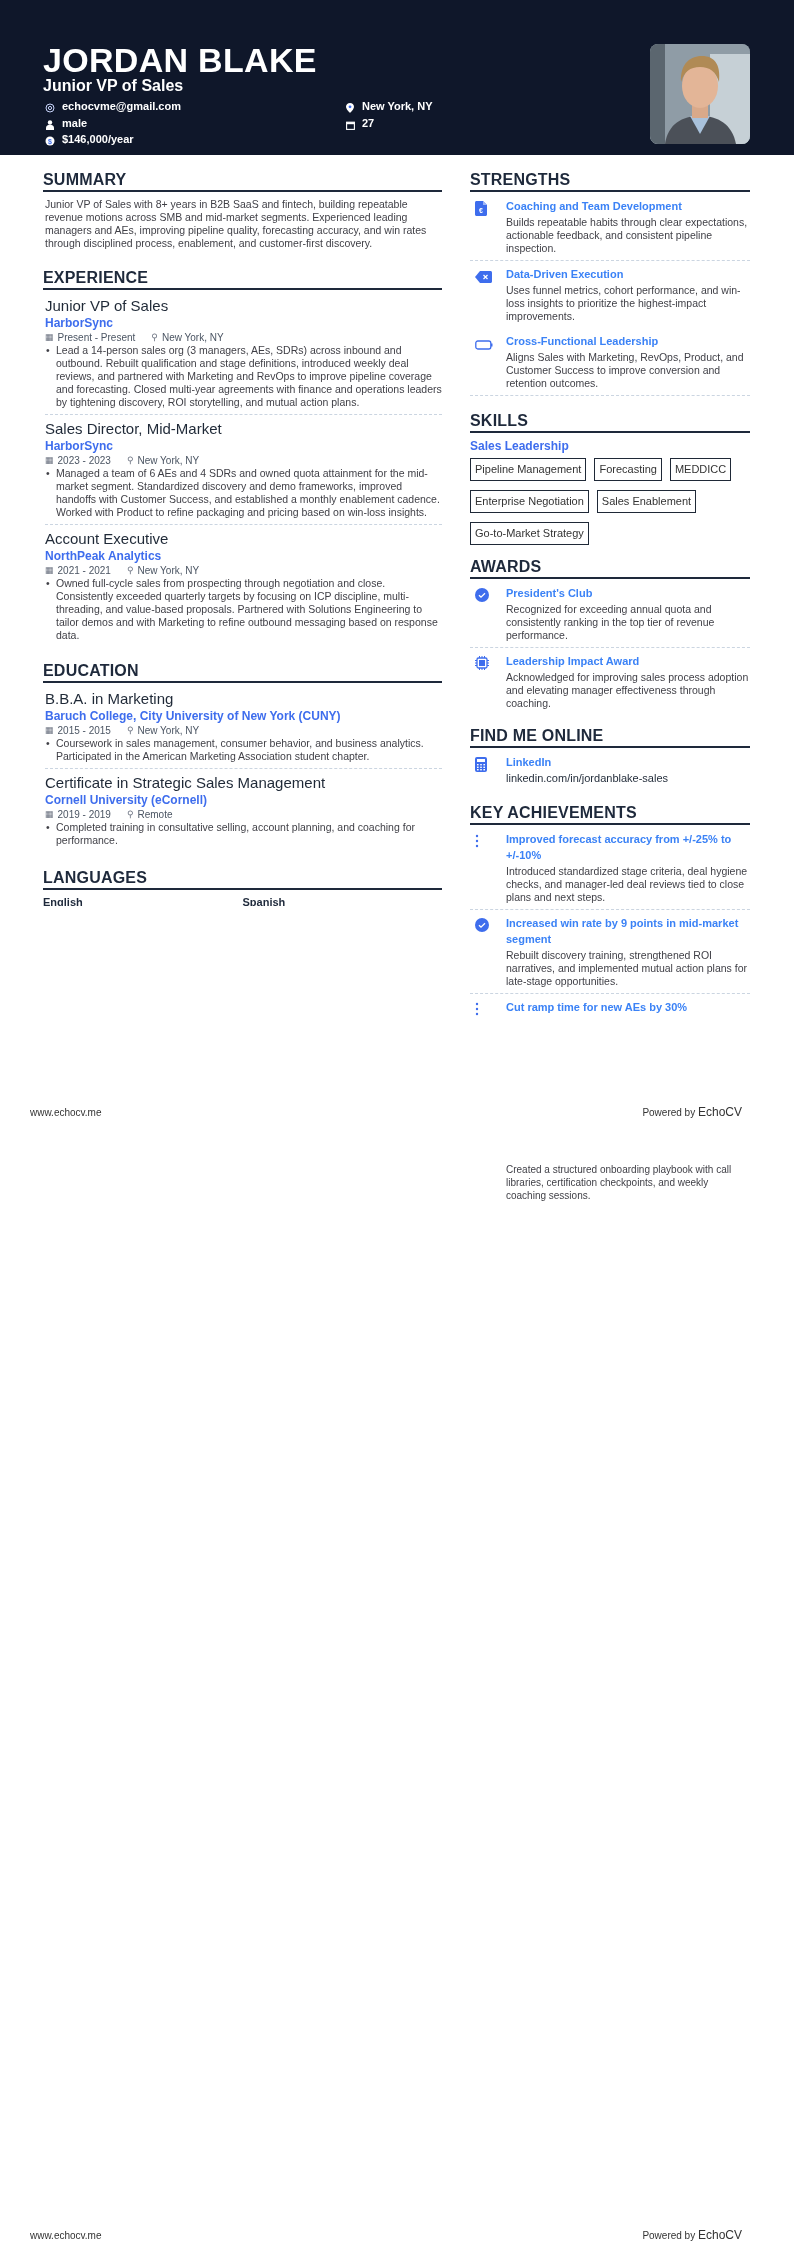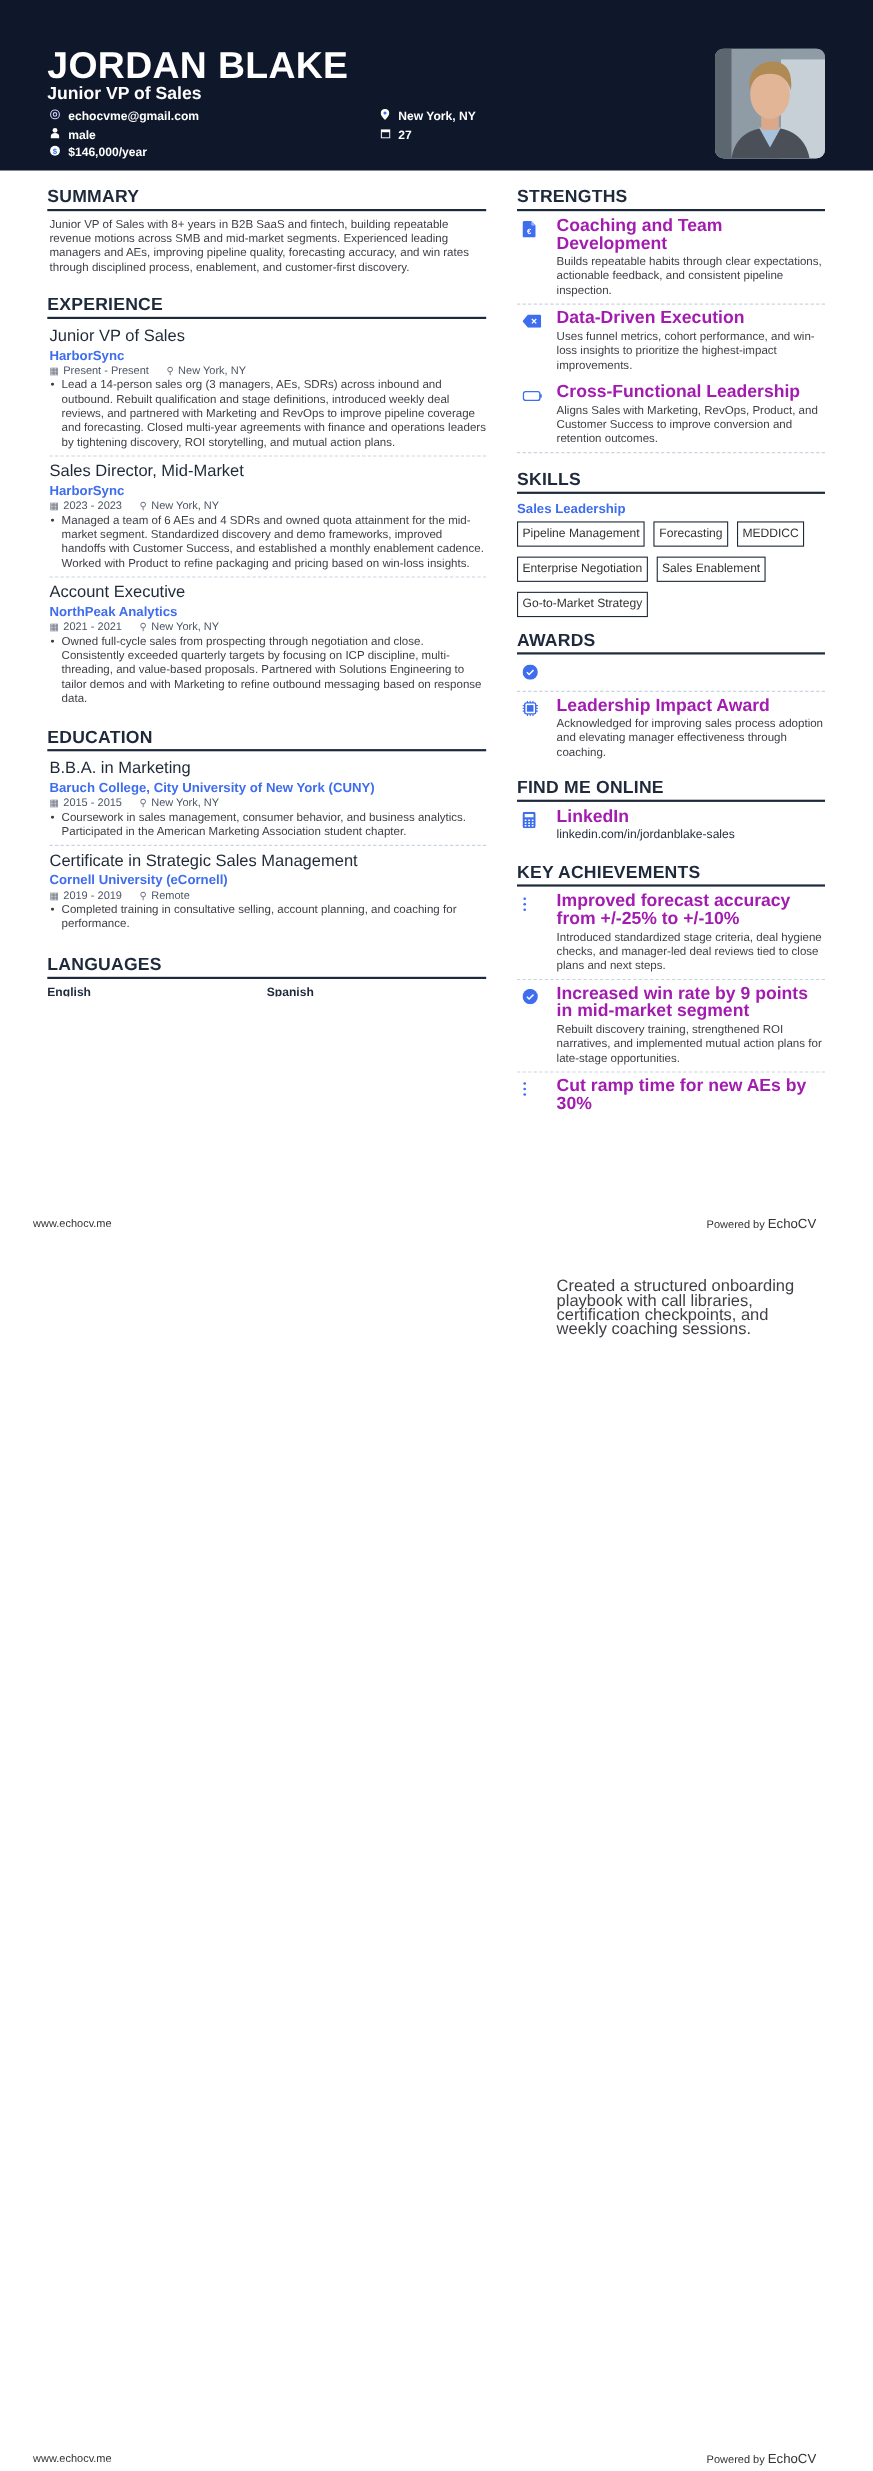--- a/index.html
+++ b/index.html
@@ -1,47 +1,47 @@
 <!DOCTYPE html>
 <html><head>
 <meta charset="utf-8">
 <style>
 *{box-sizing:border-box;margin:0;padding:0}
 html,body{width:794px;height:2246px;background:#fff;font-family:"Liberation Sans",sans-serif;color:#1f2937;position:relative;overflow:hidden}
 .header{position:absolute;left:0;top:0;width:794px;height:155px;background:#0f172a;color:#fff}
 .name{position:absolute;left:43px;top:42px;font-size:34px;font-weight:700;letter-spacing:0.3px;line-height:36px}
 .title{position:absolute;left:43px;top:76px;font-size:16px;font-weight:700;line-height:20px}
-.contact{position:absolute;font-size:11px;font-weight:700;line-height:14px;display:flex;align-items:flex-start}
+.contact{position:absolute;font-size:11px;font-weight:700;line-height:14px;display:flex;align-items:flex-end}
 .contact .ic{width:10px;height:10px;margin-right:7px;display:inline-flex;align-items:center;justify-content:center}
 .photo{position:absolute;left:650px;top:44px;width:100px;height:100px;border-radius:8px;overflow:hidden;background:linear-gradient(160deg,#4a5560 0%,#8a98a4 40%,#c9d3da 100%)}
 .col-left{position:absolute;left:43px;top:170px;width:399px}
 .col-right{position:absolute;left:470px;top:170px;width:280px}
 .sec-h{font-size:16px;font-weight:700;color:#1e293b;padding-bottom:0;border-bottom:2.5px solid #1e293b;margin-bottom:6px;line-height:20px;letter-spacing:0.2px}
 .summary{font-size:10.5px;line-height:13px;color:#3f3f46;margin-left:2px;margin-bottom:18px}
 .entry{padding-bottom:5px;margin-bottom:4px;border-bottom:1px dashed #cbd5e1;margin-left:2px}
 .entry:last-child{border-bottom:none}
 .e-role{font-size:15px;line-height:19px;color:#1f2937}
 .e-org{font-size:12px;font-weight:700;color:#3e6ded;line-height:16px}
 .e-meta{font-size:10px;color:#4b5563;display:flex;align-items:center;line-height:13px}
 .e-meta .ic{margin-right:4px;font-size:9px;color:#6b7280}
 .e-meta .gap{width:16px}
 .bullet{font-size:10.5px;line-height:13px;color:#3f3f46;padding-left:11px;position:relative}
 .bullet::before{content:"•";position:absolute;left:1px;top:0}
 .r-item{display:flex;padding-bottom:5px;margin-bottom:5px;border-bottom:1px dashed #cbd5e1}
 .r-item.last{border-bottom:none}
 .r-icon{width:36px;flex:none;padding-left:5px;padding-top:3px}
 .r-body{flex:1}
-.r-title{font-size:16px;font-weight:700;color:#a21caf;line-height:16px}
+.r-title{font-size:11px;font-weight:700;color:#3b82f6;line-height:16px}
 .r-desc{font-size:10.5px;line-height:13px;color:#3f3f46;margin-top:2px}
 .skill-cat{font-size:12px;font-weight:700;color:#3e6ded;margin-bottom:4px;line-height:15px}
 .chips{display:flex;flex-wrap:wrap;gap:9px 8px;margin-bottom:12px}
 .chip{border:1.5px solid #1f2937;padding:3px 4px;font-size:11px;font-weight:400;color:#333;line-height:15px}
 .footer{position:absolute;left:30px;font-size:10px;color:#333;width:712px;display:flex;justify-content:space-between;align-items:center}
 .footer .brand{font-size:12px;color:#333}
-.overflow{position:absolute;left:506px;top:1163px;width:240px;font-size:15px;line-height:13px;color:#3f3f46}
+.overflow{position:absolute;left:506px;top:1163px;width:240px;font-size:10px;line-height:13px;color:#3f3f46}
 .lang-row{display:flex;height:12px;overflow:hidden;font-size:11px;font-weight:700;color:#1e293b}
 .lang-row span{width:205px;line-height:16px}
 </style>
 </head>
 <body>
 
 <div class="header">
   <div class="name">JORDAN BLAKE</div>
   <div class="title">Junior VP of Sales</div>
 
@@ -234,20 +234,24 @@
     <span class="chip" style="margin-right:107px">Go-to-Market Strategy</span>
   </div>
 
   <div class="sec-h">AWARDS</div>
   <div>
     <div class="r-item">
       <div class="r-icon"><svg width="14" height="14" viewBox="0 0 14 14">
             <circle cx="7" cy="7" r="7" fill="#3e6ded"></circle>
             <path d="M4 7.2l2 2 4-4" fill="none" stroke="#fff" stroke-width="1.3"></path>
           </svg></div>
+      <div class="r-body">
+        <div class="r-title">President's Club</div>
+        <div class="r-desc">Recognized for exceeding annual quota and consistently ranking in the top tier of revenue performance.</div>
+      </div>
     </div>
     <div class="r-item last">
       <div class="r-icon"><svg width="14" height="14" viewBox="0 0 14 14">
             <rect x="2" y="2" width="10" height="10" rx="1.5" fill="none" stroke="#3e6ded" stroke-width="1.3"></rect>
             <rect x="4" y="4" width="6" height="6" fill="#3e6ded"></rect>
             <path d="M0 4.5h2M0 7h2M0 9.5h2M12 4.5h2M12 7h2M12 9.5h2M4.5 0v2M7 0v2M9.5 0v2M4.5 12v2M7 12v2M9.5 12v2" stroke="#3e6ded" stroke-width="1"></path>
           </svg></div>
       <div class="r-body">
         <div class="r-title">Leadership Impact Award</div>
         <div class="r-desc">Acknowledged for improving sales process adoption and elevating manager effectiveness through coaching.</div>

